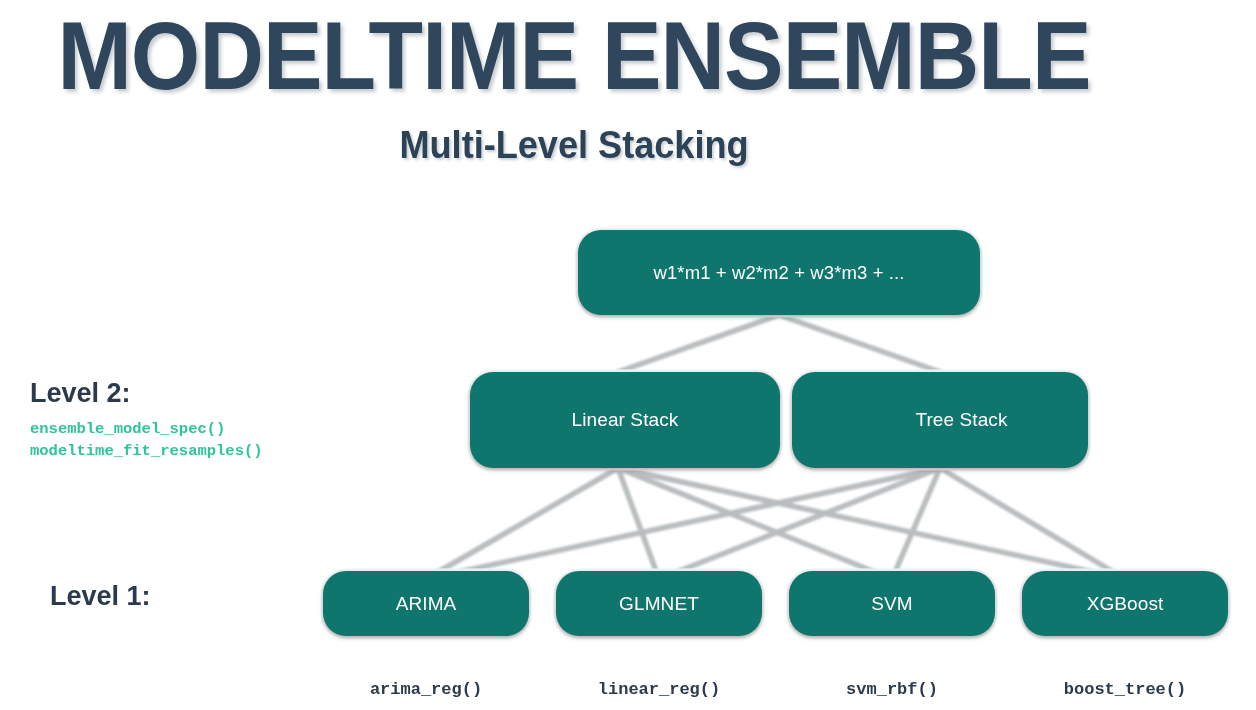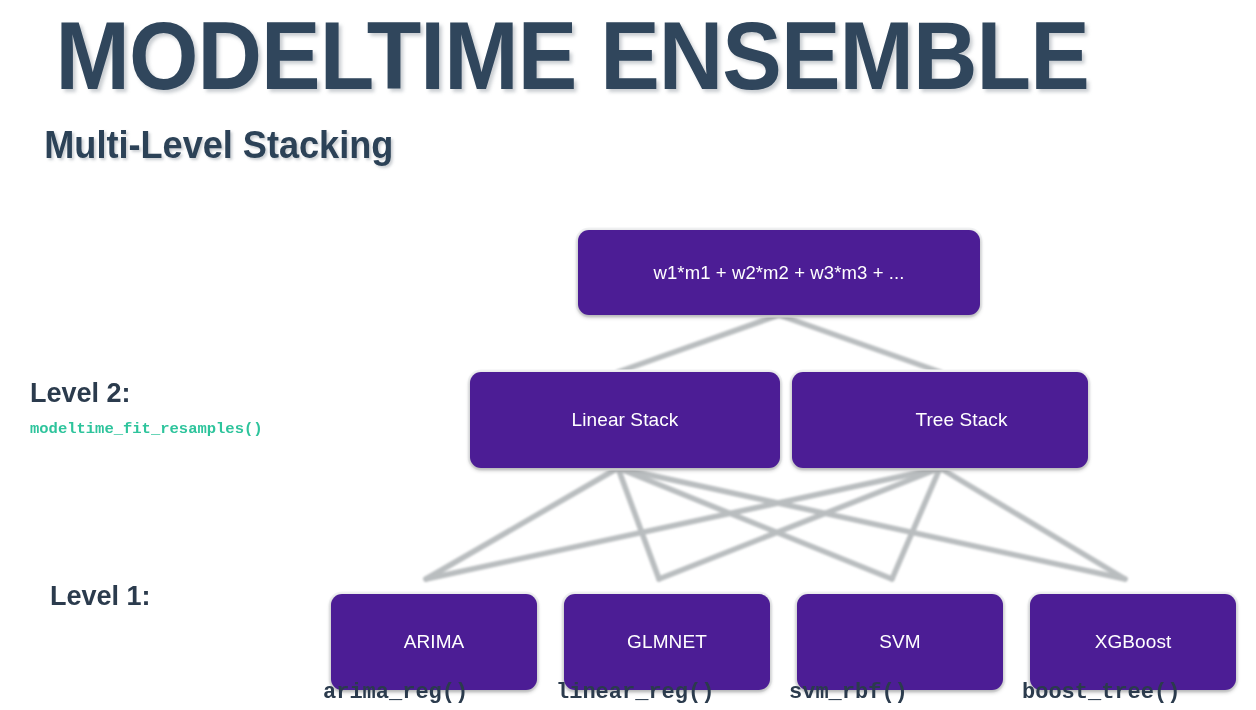--- a/index.html
+++ b/index.html
@@ -12,23 +12,23 @@
     height: 710px;
     overflow: hidden;
     font-family: "Liberation Sans", sans-serif;
     position: relative;
   }
 
   
   .header {
     position: absolute;
     top: 0;
-    left: 16px;
+    left: 8px;
     width: 1132px;
-    text-align: left;
+    text-align: center;
   }
   .main-title {
     margin: 0;
     padding-top: 8px;
     font-family: "Liberation Sans", sans-serif;
     font-size: 96px;
     font-weight: bold;
     line-height: 1.0;
     letter-spacing: -1px;
     color: #30465c;
@@ -87,22 +87,22 @@
     top: 0;
     left: 0;
     width: 1256px;
     height: 710px;
     pointer-events: none;
   }
 
   
   .node {
     position: absolute;
-    background: #4c1d95;
-    border-radius: 11px;
+    background: #0f766e;
+    border-radius: 23px;
     box-shadow: 0 2px 4px rgba(0,0,0,0.30),
                 0 0 0 2.5px #f3f4f5;
     color: #ffffff;
     display: flex;
     align-items: center;
     justify-content: center;
     text-align: center;
     box-sizing: border-box;
   }
   .node-text {
@@ -114,32 +114,33 @@
 
   #node-top {
     left: 578px; top: 230px;
     width: 402px; height: 85px;
   }
   #node-top .node-text { font-size: 18.5px; }
 
   #node-linear { left: 470px; top: 372px; width: 310px; height: 96px; }
   #node-tree   { left: 792px; top: 372px; width: 296px; height: 96px; padding-left: 43px; }
 
-  .leaf { width: 206px; height: 96px; top: 594px; margin-left: 8px; }
+  .leaf { width: 206px; height: 65px; top: 571px; }
   #node-arima    { left: 323px; }
   #node-glmnet   { left: 556px; }
   #node-svm      { left: 789px; }
   #node-xgboost  { left: 1022px; }
 
   .leaf-caption {
     position: absolute;
     top: 680px;
     width: 206px;
+    text-align: center;
     font-family: "Liberation Mono", "DejaVu Sans Mono", monospace;
-    font-size: 22px;
+    font-size: 17px;
     font-weight: bold;
     color: #2b3b4d;
     white-space: nowrap;
   }
   #cap-arima   { left: 323px; }
   #cap-glmnet  { left: 556px; }
   #cap-svm     { left: 789px; }
   #cap-xgboost { left: 1022px; }
 </style>
 </head>
@@ -174,20 +175,21 @@
 </svg>
 
 <div class="level-label" id="label-l3">
 </div>
 
 <div class="level-label" id="label-l2">
   <div class="level-head">
     <span class="lv-strong">Level 2:</span>
   </div>
   <div class="fn-list">
+    <div>ensemble_model_spec()</div>
     <div>modeltime_fit_resamples()</div>
   </div>
 </div>
 
 <div class="level-label" id="label-l1">
   <div class="level-head">
     <span class="lv-strong">Level 1:</span>
   </div>
 </div>
 

